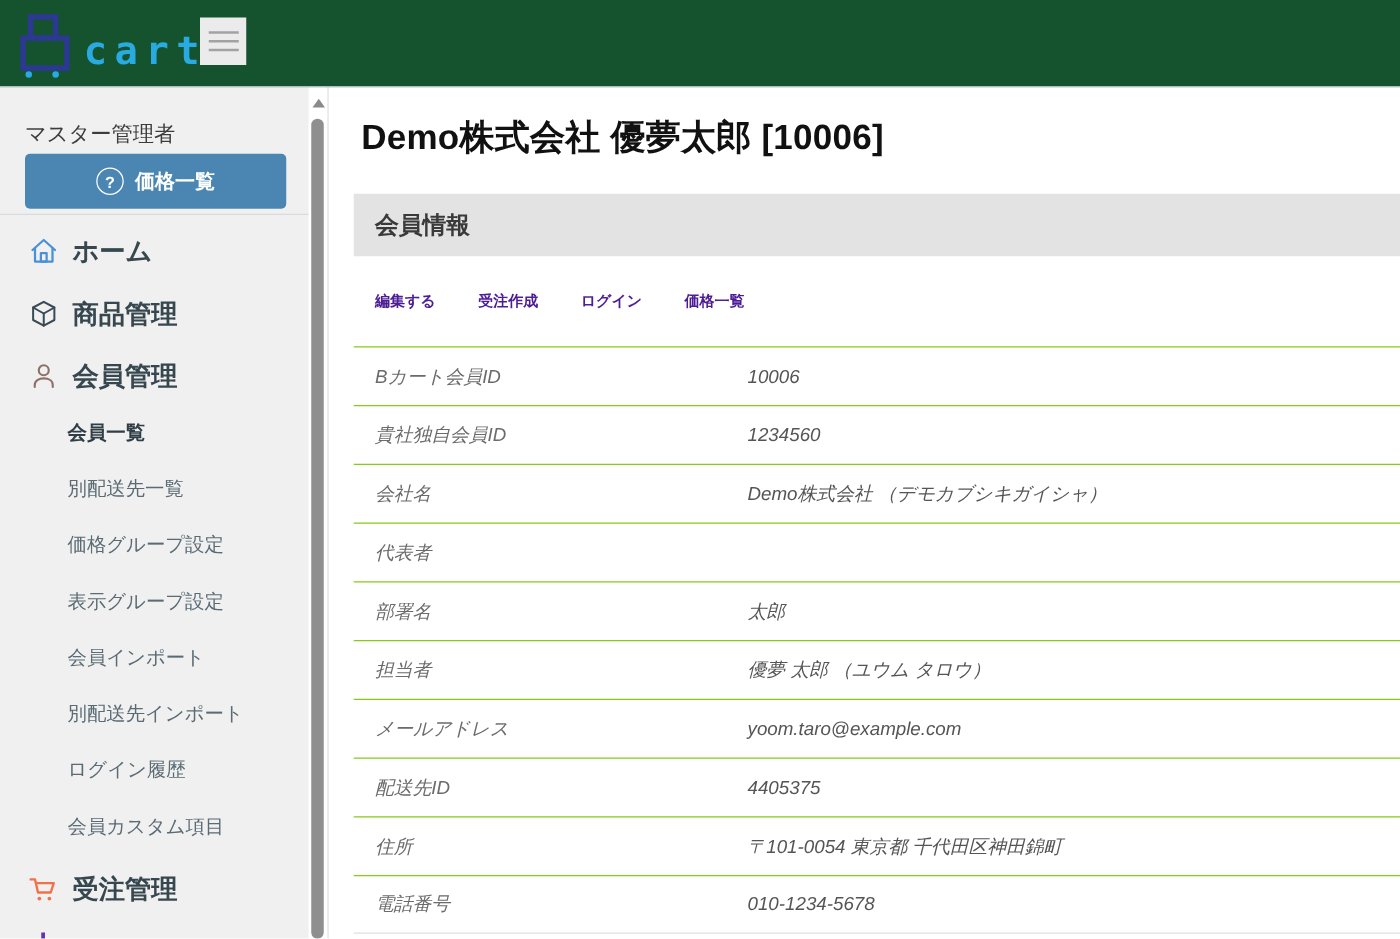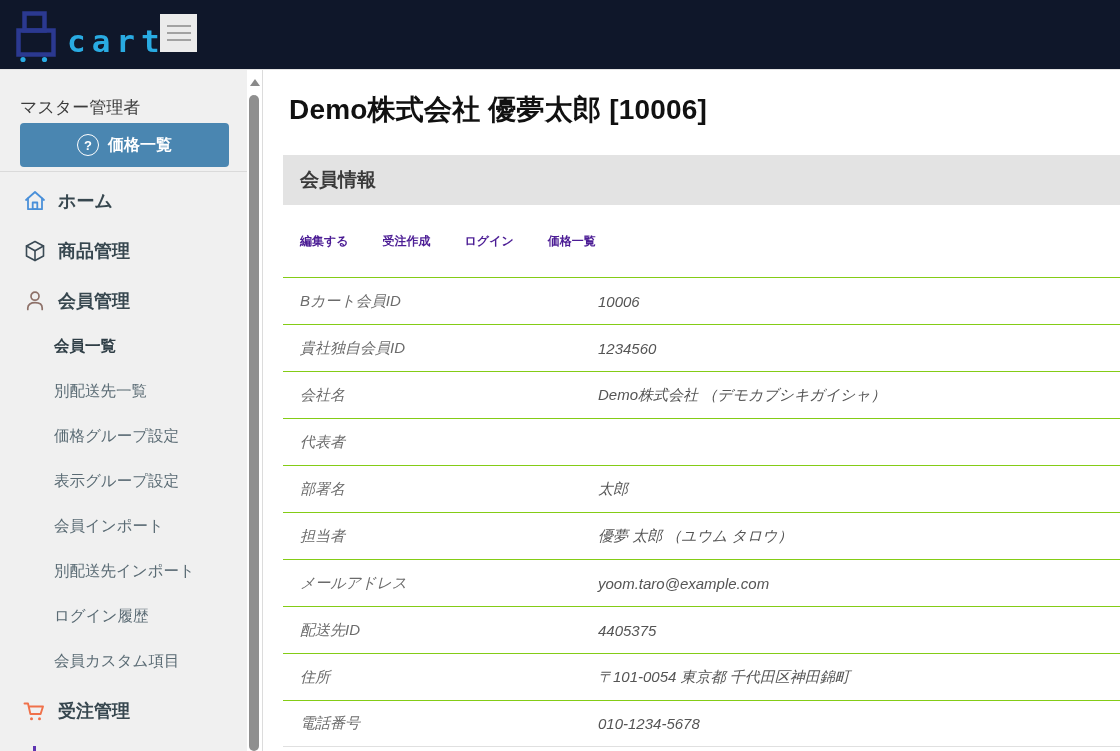--- a/index.html
+++ b/index.html
@@ -1,36 +1,36 @@
 <!DOCTYPE html>
 <html><head>
 <meta charset="utf-8">
 <style>
   * { margin:0; padding:0; box-sizing:border-box; }
   html,body { width:1120px; height:751px; overflow:hidden; }
   body { font-family:"Liberation Sans","DejaVu Sans",sans-serif; background:#ffffff; color:#333; }
   #app { position:relative; width:1120px; height:751px; background:#ffffff; overflow:hidden; }
 
   
-  .topbar { position:absolute; left:0; top:0; width:1120px; height:70px; background:#0f172a; border-bottom:1px solid #e4e4e4; }
+  .topbar { position:absolute; left:0; top:0; width:1120px; height:70px; background:#14532d; border-bottom:1px solid #e4e4e4; }
   .logo { position:absolute; left:16px; top:9px; height:54px; display:flex; align-items:flex-start; cursor:pointer; }
   .logo-text { font-family:"DejaVu Sans Mono","Liberation Mono",monospace; font-weight:700; font-size:31px; letter-spacing:6px; color:#29abe2; margin-left:10px; margin-top:14px; }
   .menu-btn { position:absolute; left:160px; top:14px; width:37px; height:38px; background:#ebebeb; border:none; cursor:pointer; display:flex; flex-direction:column; justify-content:center; align-items:center; gap:5px; }
   .menu-btn span { display:block; width:24px; height:2px; background:#a2a2a2; }
 
   
   .sidebar { position:absolute; left:0; top:70px; width:247px; height:681px; background:#f0f0f0; }
   .role-label { position:absolute; left:20px; top:26px; font-size:17px; color:#3c3c3c;text-align:right; }
   .support-btn { position:absolute; left:20px; top:53px; width:209px; height:44px; background:#4a86b1; border:none; border-radius:4px; color:#fff; font-weight:bold; font-size:16px; cursor:pointer; display:flex; align-items:center; justify-content:center; gap:9px; font-family:inherit; }
   .q-icon { width:22px; height:22px; border:1.6px solid #fff; border-radius:50%; display:flex; align-items:center; justify-content:center; font-size:13px; font-weight:bold; color:#fff; }
   .side-divider { position:absolute; left:0; top:101px; width:247px; height:1px; background:#dadada; }
 
   .nav-item { position:absolute; left:0; width:247px; height:44px; display:flex; align-items:center; cursor:pointer; }
   .nav-item .nav-icon { position:absolute; left:22px; width:26px; height:26px; display:flex; align-items:center; justify-content:center; }
-  .nav-item .nav-label { position:absolute; left:58px; font-size:18px; font-weight:bold; color:#37474f; }
+  .nav-item .nav-label { position:absolute; left:58px; font-size:21px; font-weight:bold; color:#37474f; }
   .nav-sub { position:absolute; left:0; width:247px; height:44px; display:flex; align-items:center; cursor:pointer; }
   .nav-sub .nav-label { position:absolute; left:54px; font-size:15.5px; color:#5a6b74; font-weight:normal; }
   .nav-sub.active .nav-label { font-weight:bold; color:#2f3e46; }
 
   .partial-icon { position:absolute; left:33px; top:676px; width:3px; height:5px; background:#5e35b1; }
 
   
   .scroll-strip { position:absolute; left:247px; top:70px; width:15px; height:681px; background:#ffffff; }
   .scroll-arrow-up { position:absolute; left:2.5px; top:9px; width:0; height:0; border-left:5px solid transparent; border-right:5px solid transparent; border-bottom:7px solid #8a8a8a; cursor:pointer; }
   .scroll-thumb { position:absolute; left:2px; top:25px; width:10px; height:656px; background:#8f8f8f; border-radius:5px; cursor:pointer; }

